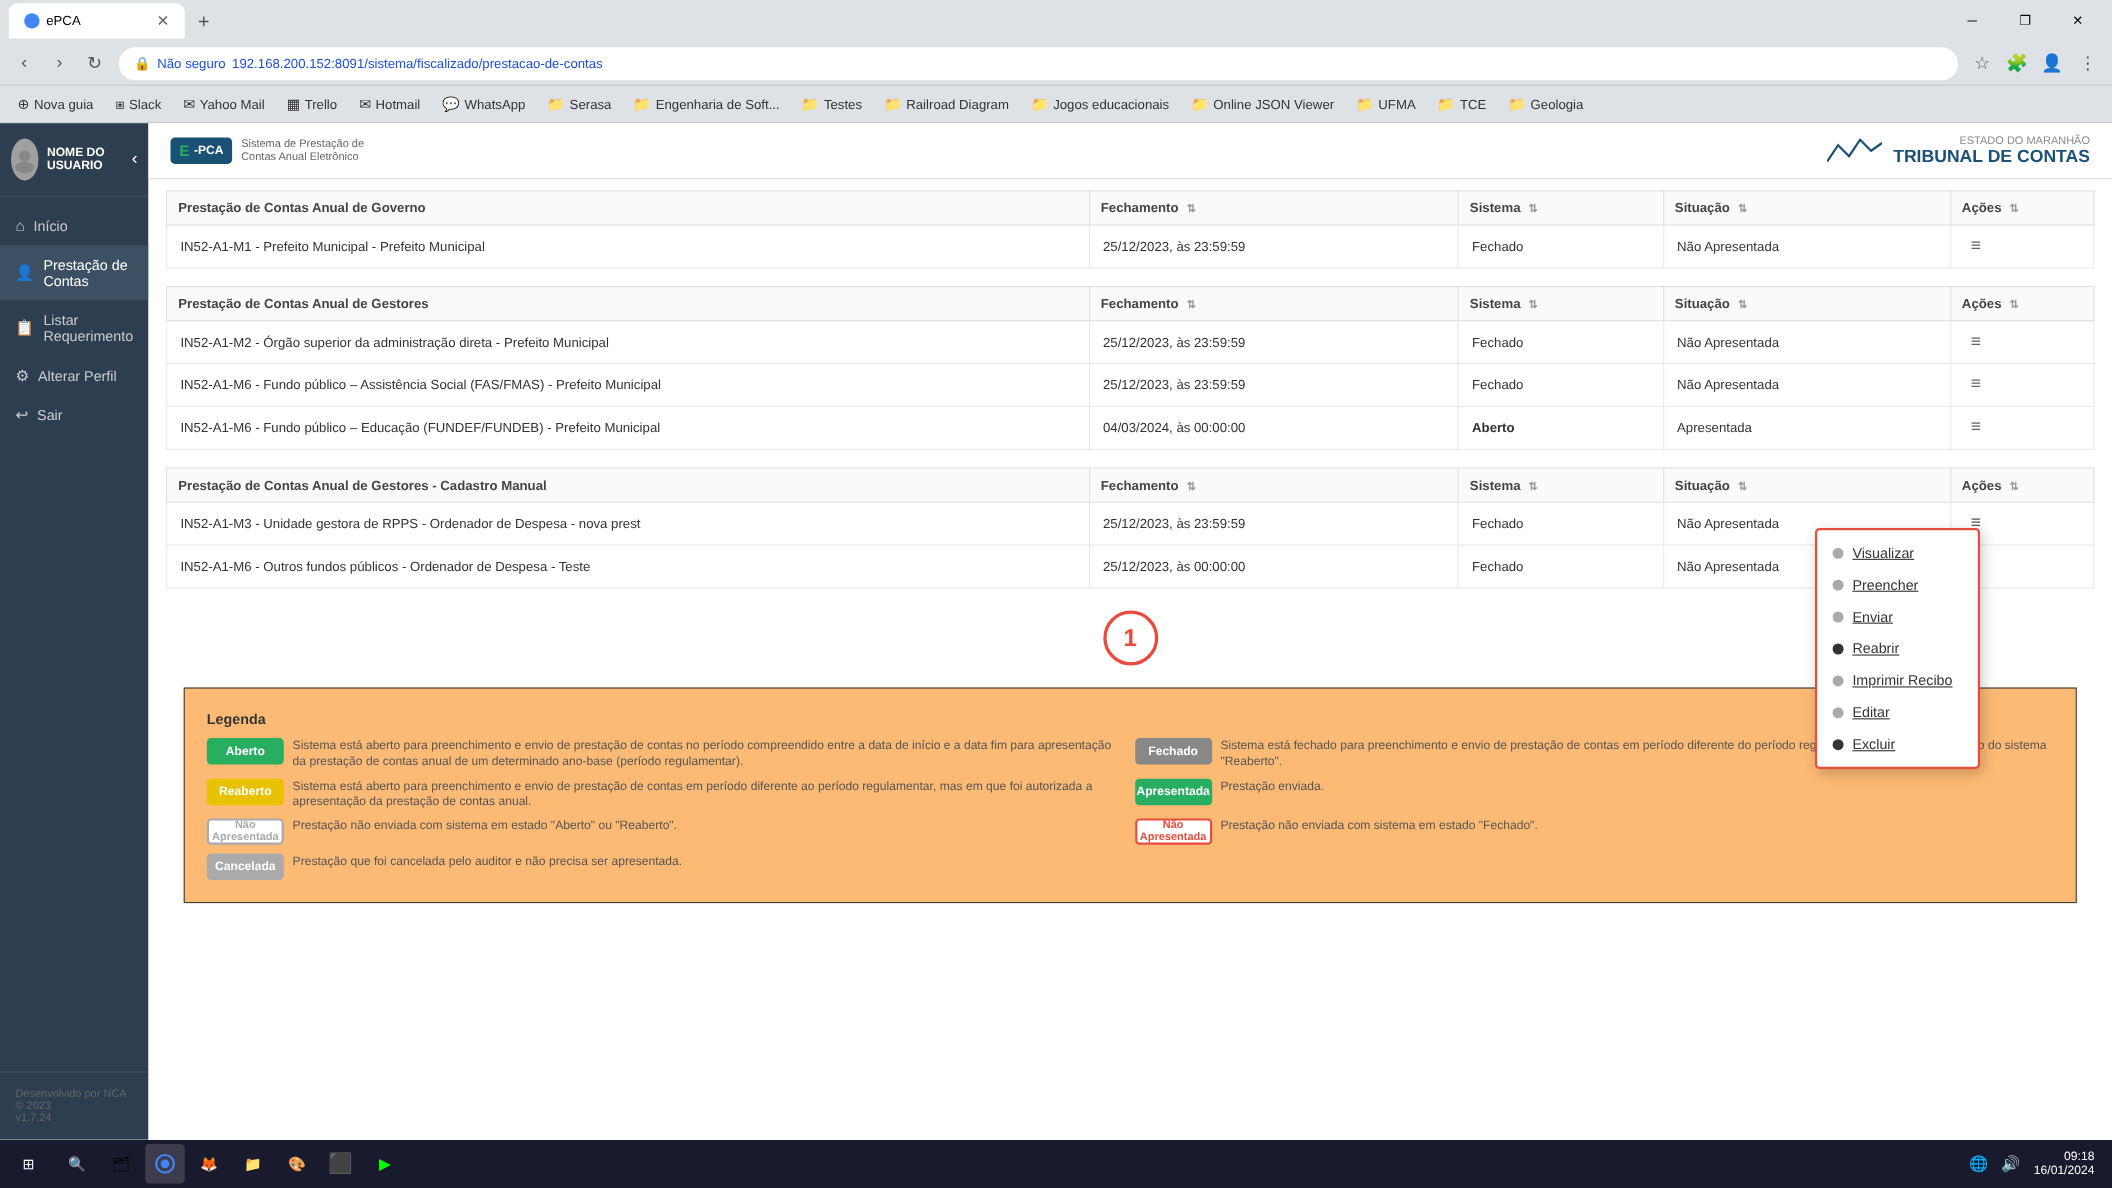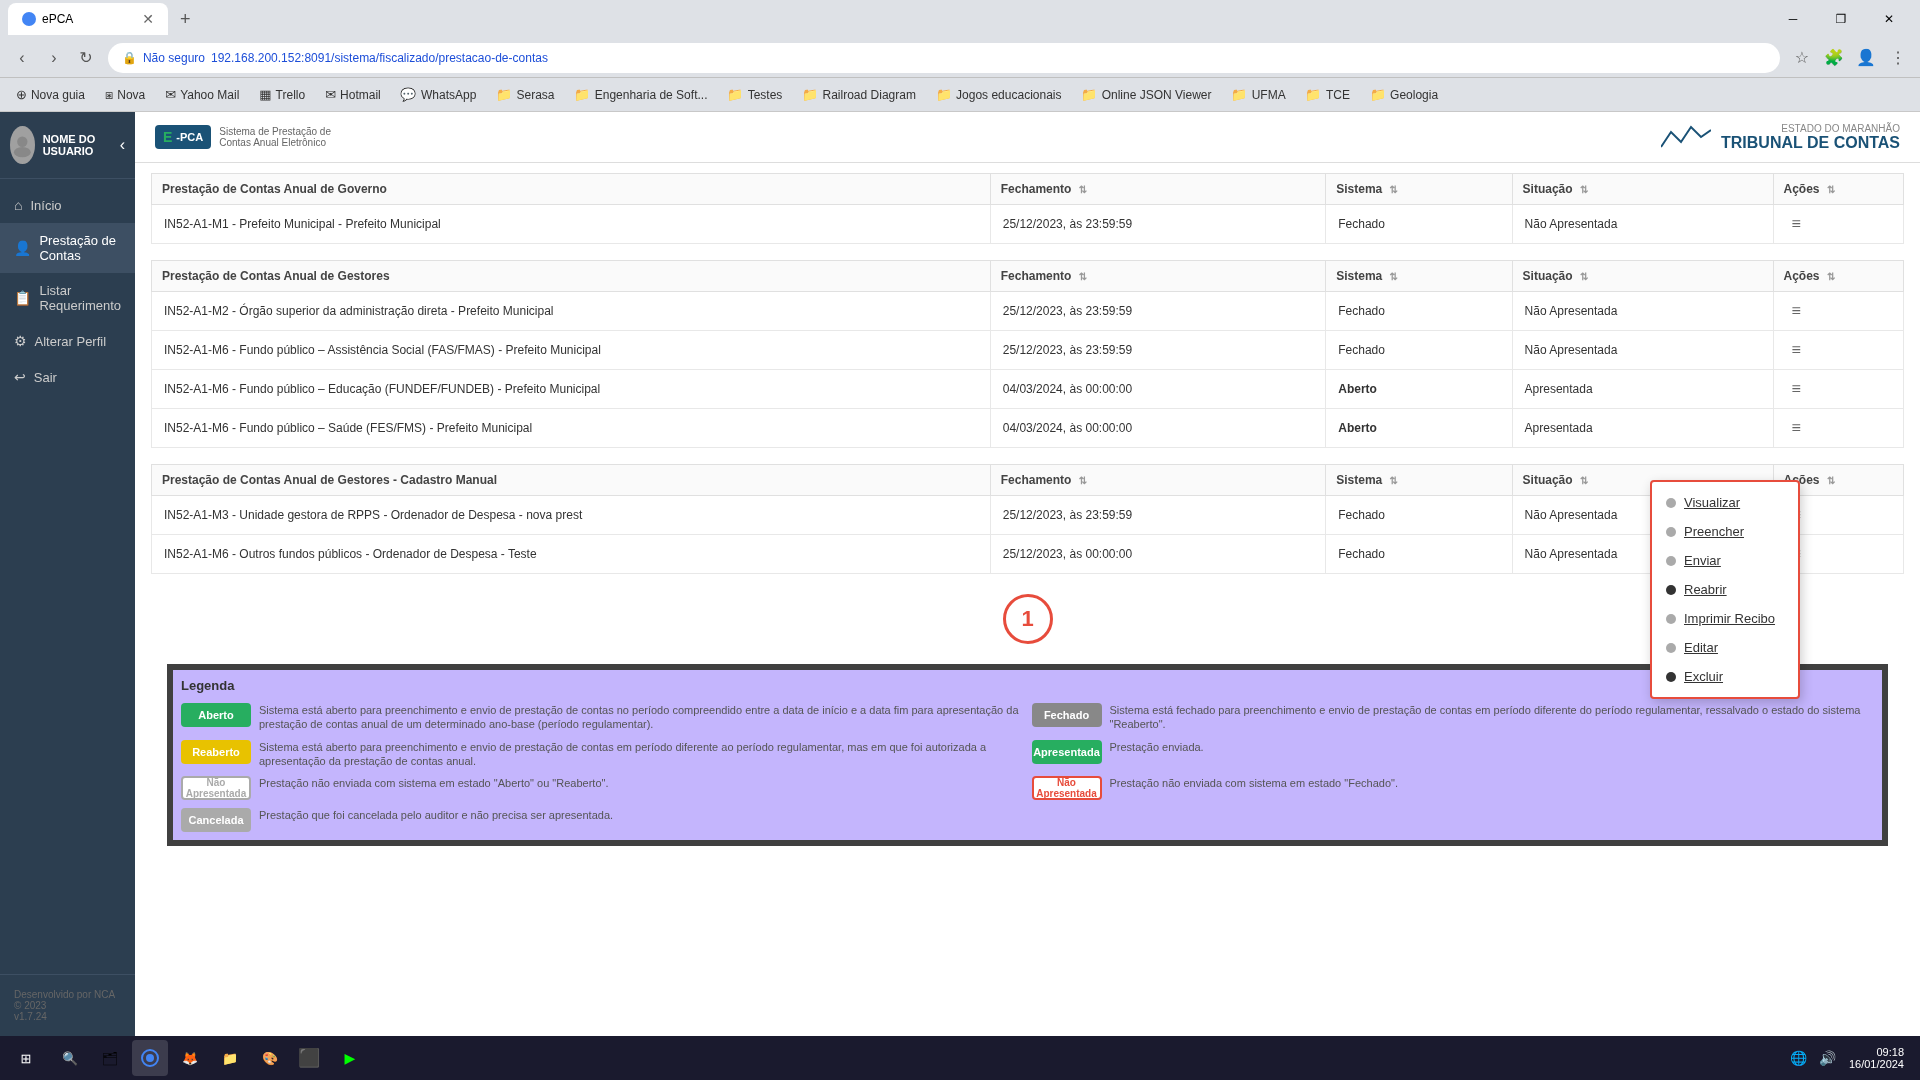--- a/index.html
+++ b/index.html
@@ -64,21 +64,21 @@
     .action-btn { background: none; border: none; cursor: pointer; font-size: 16px; color: #666; padding: 2px 6px; }
 
     
     .tables-container { padding: 10px 16px; }
 
     
     .pagination { display: flex; justify-content: center; margin: 20px 0; }
     .page-circle { width: 50px; height: 50px; border-radius: 50%; border: 3px solid #e74c3c; display: flex; align-items: center; justify-content: center; font-size: 22px; font-weight: bold; color: #e74c3c; background: white; }
 
     
-    .legend { border: 6px solid #404040; margin: 10px 16px; padding: 8px; background: #c4b5fd; }
+    .legend { border: 1px solid #404040; margin: 10px 16px; padding: 20px; background: #fdba74; }
     .legend-title { font-weight: bold; font-size: 13px; margin-bottom: 10px; color: #333; }
     .legend-grid { display: grid; grid-template-columns: 1fr 1fr; gap: 8px; }
     .legend-item { display: flex; align-items: flex-start; gap: 8px; }
     .legend-badge { min-width: 70px; max-width: 70px; height: 24px; border-radius: 4px; display: flex; align-items: center; justify-content: center; font-size: 11px; font-weight: bold; text-align: center; }
     .legend-text { font-size: 11px; color: #555; line-height: 1.3; }
     .badge-aberto { background: #27ae60; color: white; }
     .badge-fechado { background: #888; color: white; }
     .badge-reaberto { background: #e8c200; color: white; }
     .badge-apresentada { background: #27ae60; color: white; }
     .badge-cancelada { background: #aaa; color: white; }
@@ -148,21 +148,21 @@
     </div>
   </div>
 
   <div class="bookmarks-bar">
     <span class="bookmark">
       <span class="bm-icon">⊕</span>
       <span>Nova guia</span>
     </span>
     <span class="bookmark">
       <span class="bm-icon">⧆</span>
-      <span>Nova</span>
+      <span>Slack</span>
     </span>
     <span class="bookmark">
       <span class="bm-icon">✉</span>
       <span>Yahoo Mail</span>
     </span>
     <span class="bookmark">
       <span class="bm-icon">▦</span>
       <span>Trello</span>
     </span>
     <span class="bookmark">
@@ -360,29 +360,20 @@
                 <td>IN52-A1-M6 - Fundo público – Assistência Social (FAS/FMAS) - Prefeito Municipal</td>
                 <td>25/12/2023, às 23:59:59</td>
                 <td class="status-fechado">Fechado</td>
                 <td class="status-nao-apresentada">Não Apresentada</td>
                 <td>
                   <button class="action-btn">≡</button>
                 </td>
               </tr>
               <tr class="data-row">
                 <td>IN52-A1-M6 - Fundo público – Educação (FUNDEF/FUNDEB) - Prefeito Municipal</td>
-                <td>04/03/2024, às 00:00:00</td>
-                <td class="status-aberto">Aberto</td>
-                <td class="status-apresentada">Apresentada</td>
-                <td>
-                  <button class="action-btn">≡</button>
-                </td>
-              </tr>
-              <tr class="data-row">
-                <td>IN52-A1-M6 - Fundo público – Saúde (FES/FMS) - Prefeito Municipal</td>
                 <td>04/03/2024, às 00:00:00</td>
                 <td class="status-aberto">Aberto</td>
                 <td class="status-apresentada">Apresentada</td>
                 <td>
                   <button class="action-btn">≡</button>
                 </td>
               </tr>
             </tbody>
           </table>
         </div>

